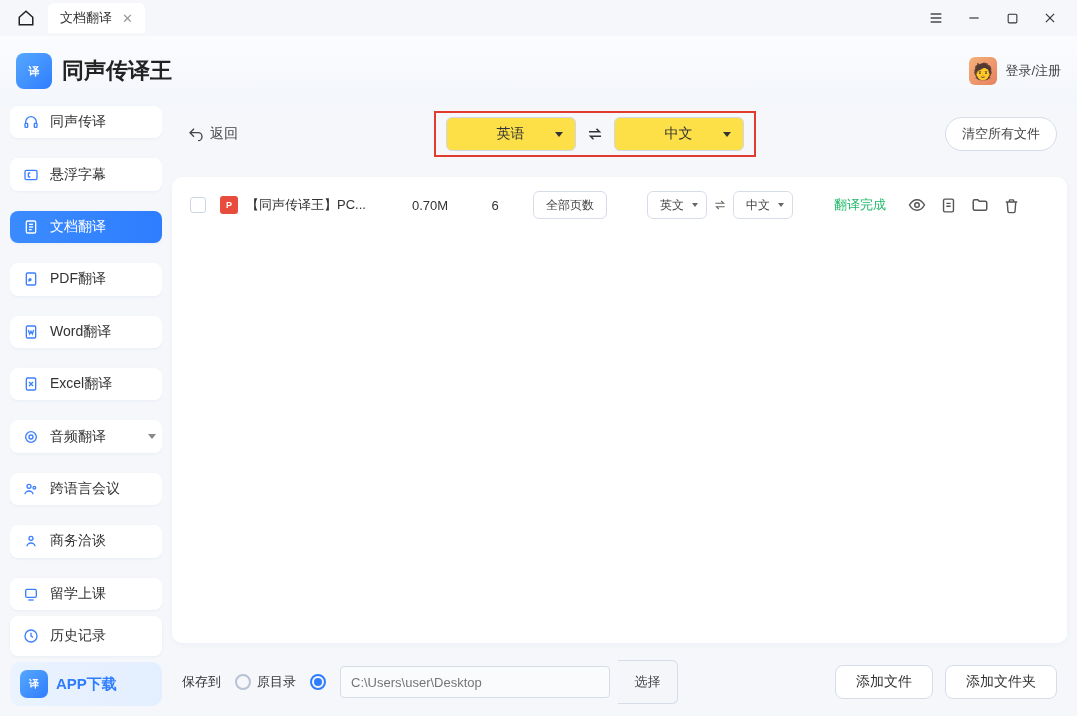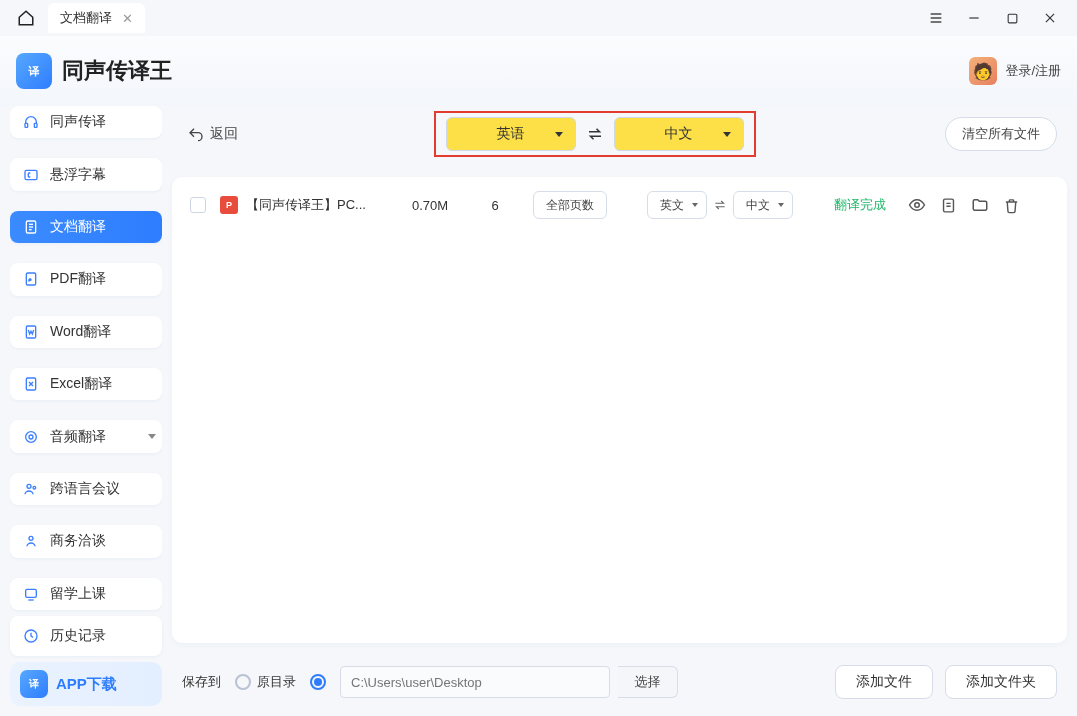--- a/index.html
+++ b/index.html
@@ -63,21 +63,21 @@
     .row-lang { display:flex; align-items:center; justify-content:center; gap:6px;}
     .status-done { color:#1fb869;}
     .ops { display:flex; gap:14px; color:#555; align-items:center;}
     .op-btn { cursor:pointer; display:flex;}
     
     .footer { height:48px; display:flex; align-items:center; padding:0 10px; gap:14px; font-size:13px; color:#333;}
     .radio { width:16px;height:16px;border:2px solid #b8c2d4;border-radius:50%; display:inline-flex; align-items:center; justify-content:center;}
     .radio.checked { border-color:#2e7dff;}
     .radio.checked::after { content:""; width:8px;height:8px;border-radius:50%;background:#2e7dff;}
     .path-input { width:270px; height:32px; border:1px solid #d6dde9; border-radius:4px; padding:0 10px; font-size:13px; color:#888; background:#fafbfd;}
-    .select-btn { height:32px; width:60px; border:1px solid #d6dde9; border-left:none; border-radius:0 6px 6px 0; margin-left:-6px; background:#f4f6fa; cursor:pointer; font-size:13px; color:#444;}
+    .select-btn { height:44px; width:60px; border:1px solid #d6dde9; border-left:none; border-radius:0 6px 6px 0; margin-left:-6px; background:#f4f6fa; cursor:pointer; font-size:13px; color:#444;}
     .outline-btn { height:34px; padding:0 20px; border:1px solid #d6dde9; border-radius:8px; background:#fff; font-size:14px; color:#333; cursor:pointer;}
     .footer-right { margin-left:auto; display:flex; gap:12px;}
     
     svg { display:block;}
     .ellipsis { white-space:nowrap; overflow:hidden; text-overflow:ellipsis; max-width:140px;}
     .no-pages-btn {height:28px;border:1px solid #d6dde9;border-radius:6px;background:#fff;padding:0 12px;font-size:12px;color:#444;display:inline-flex;align-items:center;cursor:pointer;}
   </style>
 </head>
 <body>
 

